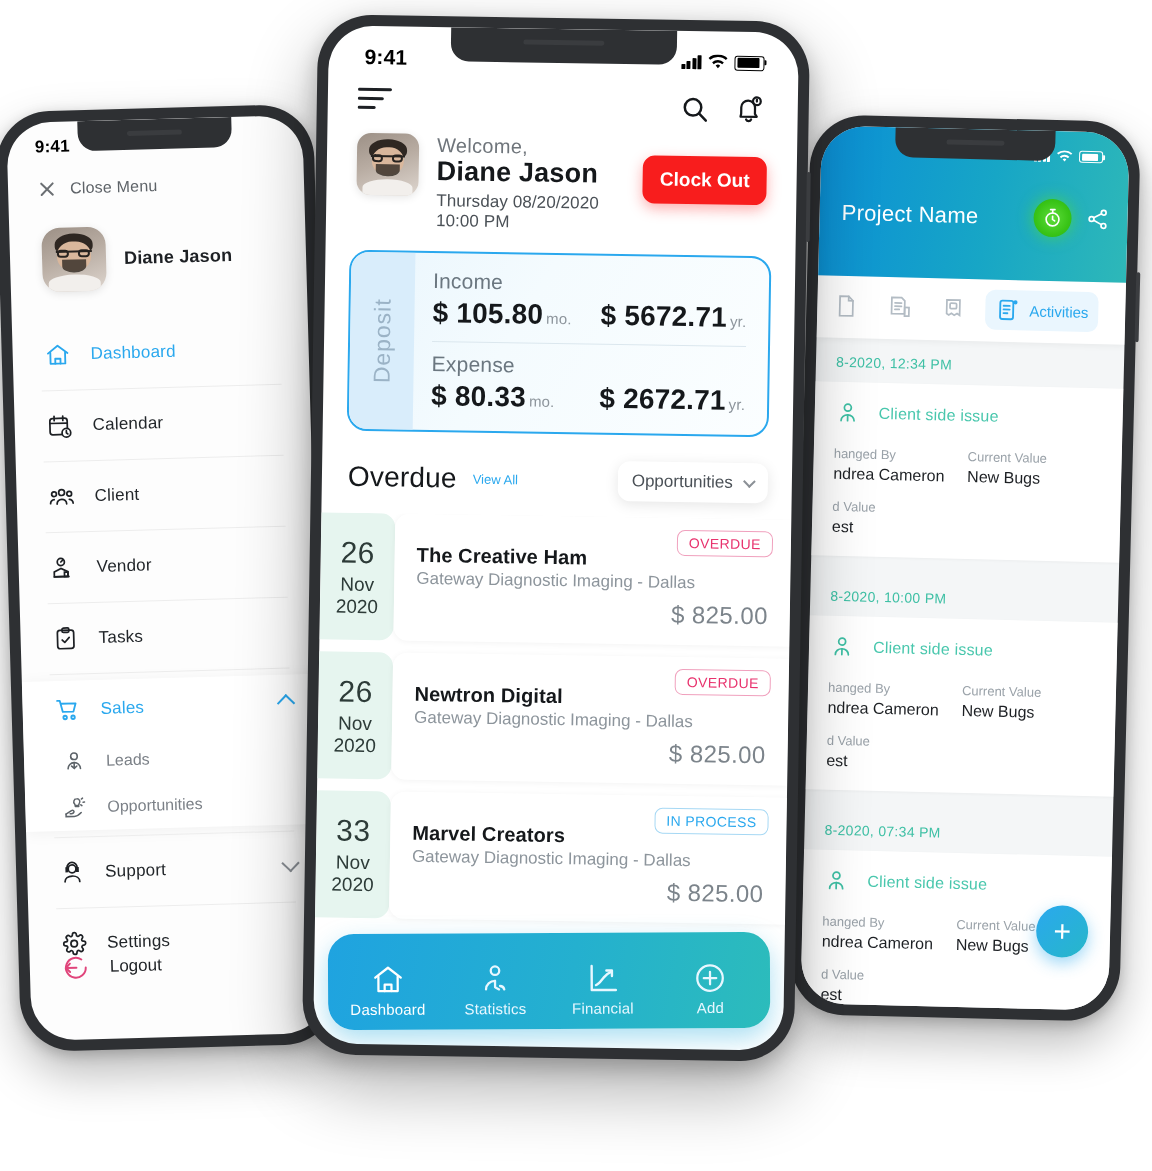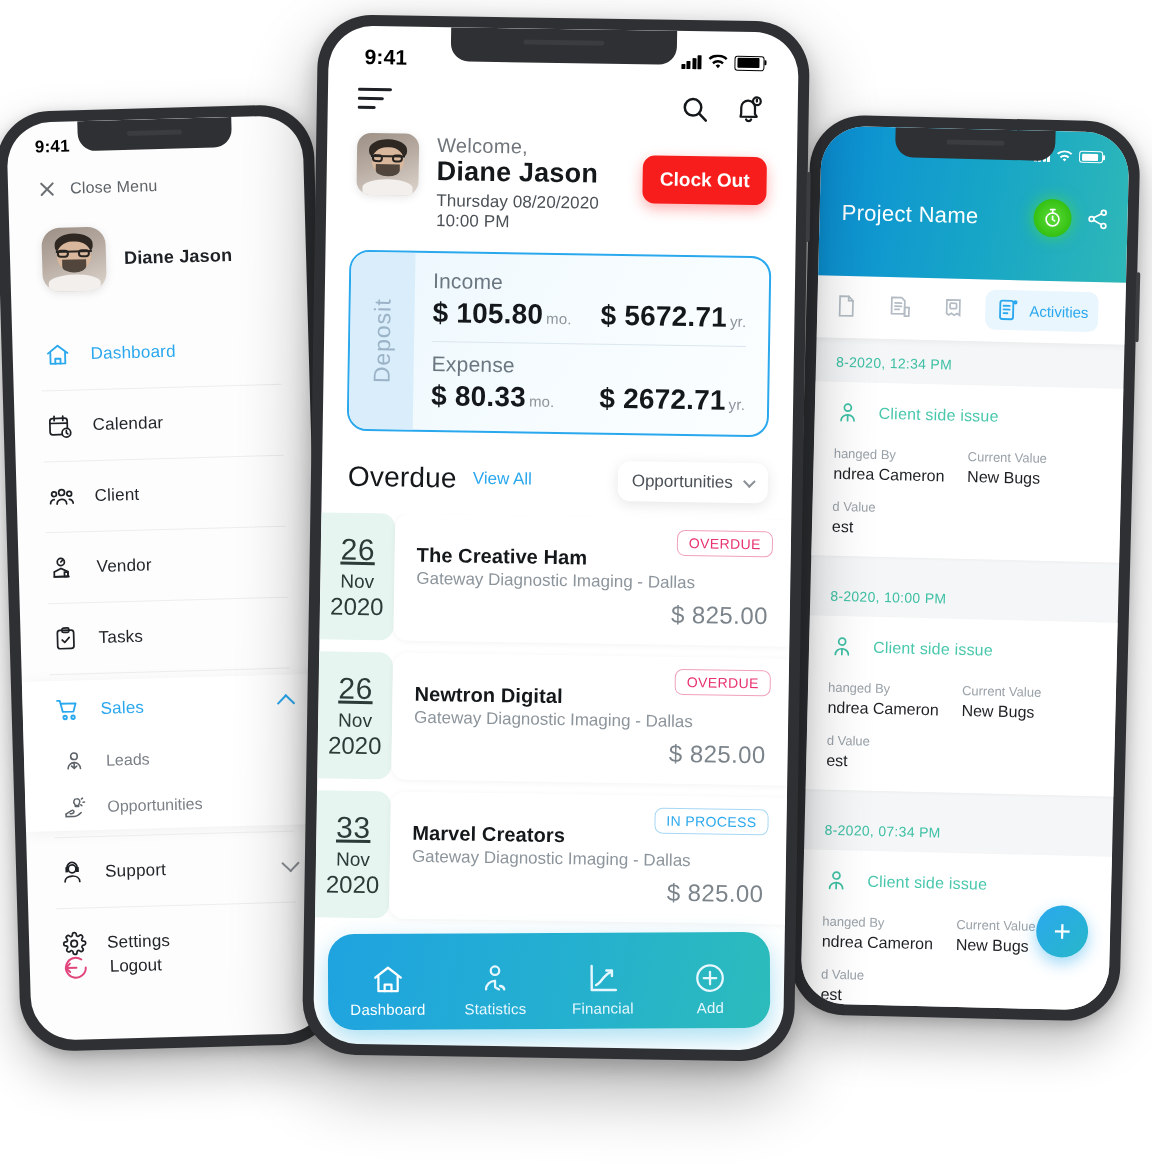--- a/index.html
+++ b/index.html
@@ -202,39 +202,39 @@
   .dep-side span { transform: rotate(-90deg); white-space:nowrap; font-size:23px; color:#9bb3c6; letter-spacing:1px; }
   .dep-main { flex:1; padding: 16px 22px 18px 18px; }
   .dep-label { font-size:21px; color:#6b7780; letter-spacing:.2px; }
   .dep-values { display:flex; align-items:baseline; justify-content:space-between; margin-top:4px; }
   .dep-amt { font-size:28px; font-weight:bold; color:#15181b; letter-spacing:.2px; }
   .dep-amt small { font-size:15px; font-weight:normal; color:#8d959c; margin-left:3px; }
   .dep-line { height:1px; background:#dbe7ee; margin:12px 0 10px 0; }
 
   .overdue-head { display:flex; align-items:center; padding: 26px 24px 0 26px; gap:16px; }
   .overdue-title { font-size:28px; color:#15181b; letter-spacing:.2px; }
-  .view-all { font-size:17px; color:#2aa8ee; }
+  .view-all { font-size:13px; color:#2aa8ee; }
   .dd {
     margin-left:auto; background:#fff; border-radius:12px; padding:10px 14px;
     box-shadow:0 3px 14px rgba(0,0,0,.10); display:flex; align-items:center; gap:12px;
     font-size:17px; color:#4b5157; cursor:pointer;
   }
   .dd .caret { width:9px;height:9px;border-right:2px solid #8b9096;border-bottom:2px solid #8b9096;
                transform:rotate(45deg); margin-top:-4px; }
 
   .od-list { margin-top:16px; flex:1; overflow:hidden; }
   .od-item { display:flex; margin-bottom:12px; position:relative; }
   .od-date {
     width:74px; flex:none; background:#e6f5ef; border-radius:0 14px 14px 0;
     display:flex; flex-direction:column; align-items:center; justify-content:center;
     padding:14px 0; color:#2d3b38;
   }
-  .od-day { font-size:30px; letter-spacing:.5px;text-decoration:underline; }
+  .od-day { font-size:30px; letter-spacing:.5px; }
   .od-mon { font-size:19px; margin-top:4px; }
-  .od-yr  { font-size:24px; }
+  .od-yr  { font-size:19px; }
   .od-body { flex:1; background:#fff; border-radius:14px 0 0 14px; padding:16px 22px 16px 22px;
              box-shadow:0 1px 6px rgba(0,0,0,.05); position:relative; }
   .od-badge { position:absolute; right:18px; top:12px; font-size:14px; padding:4px 11px;
               border-radius:8px; letter-spacing:.4px; }
   .od-badge.overdue { color:#e8326d; border:1.6px solid #f0a0bd; }
   .od-badge.process { color:#2aa8ee; border:1.6px solid #a6d8f4; }
   .od-name { font-size:20px; font-weight:bold; color:#15181b; margin-top:14px; letter-spacing:.1px; }
   .od-sub { font-size:17px; color:#8d959c; margin-top:2px; }
   .od-amt { font-size:24px; color:#7c848b; text-align:right; margin-top:8px; letter-spacing:.4px; }
 

